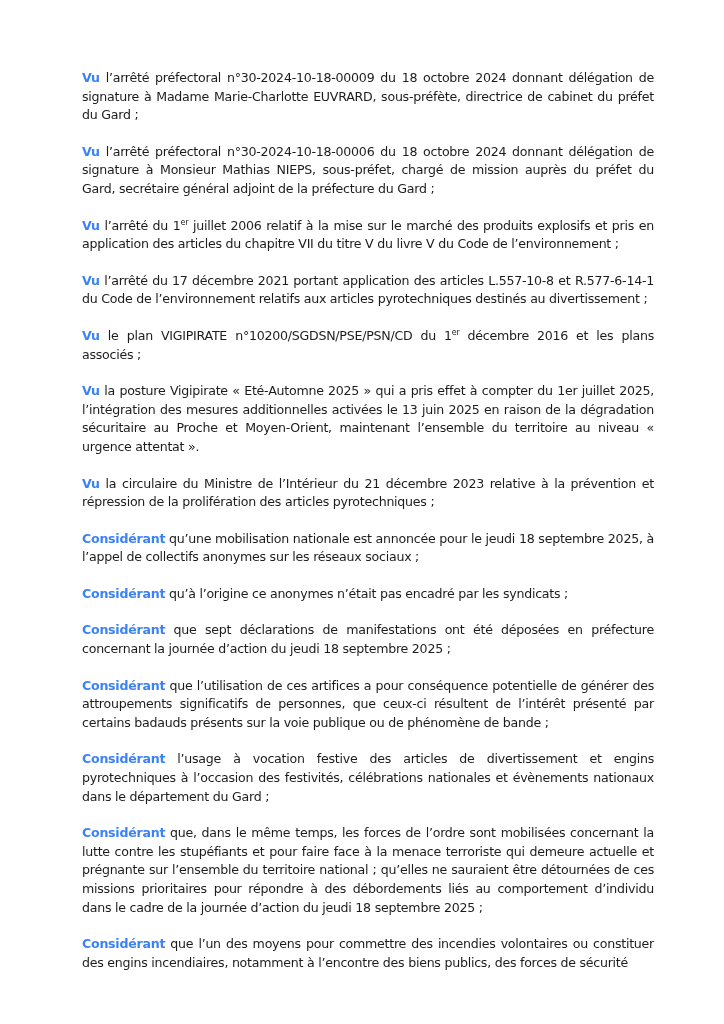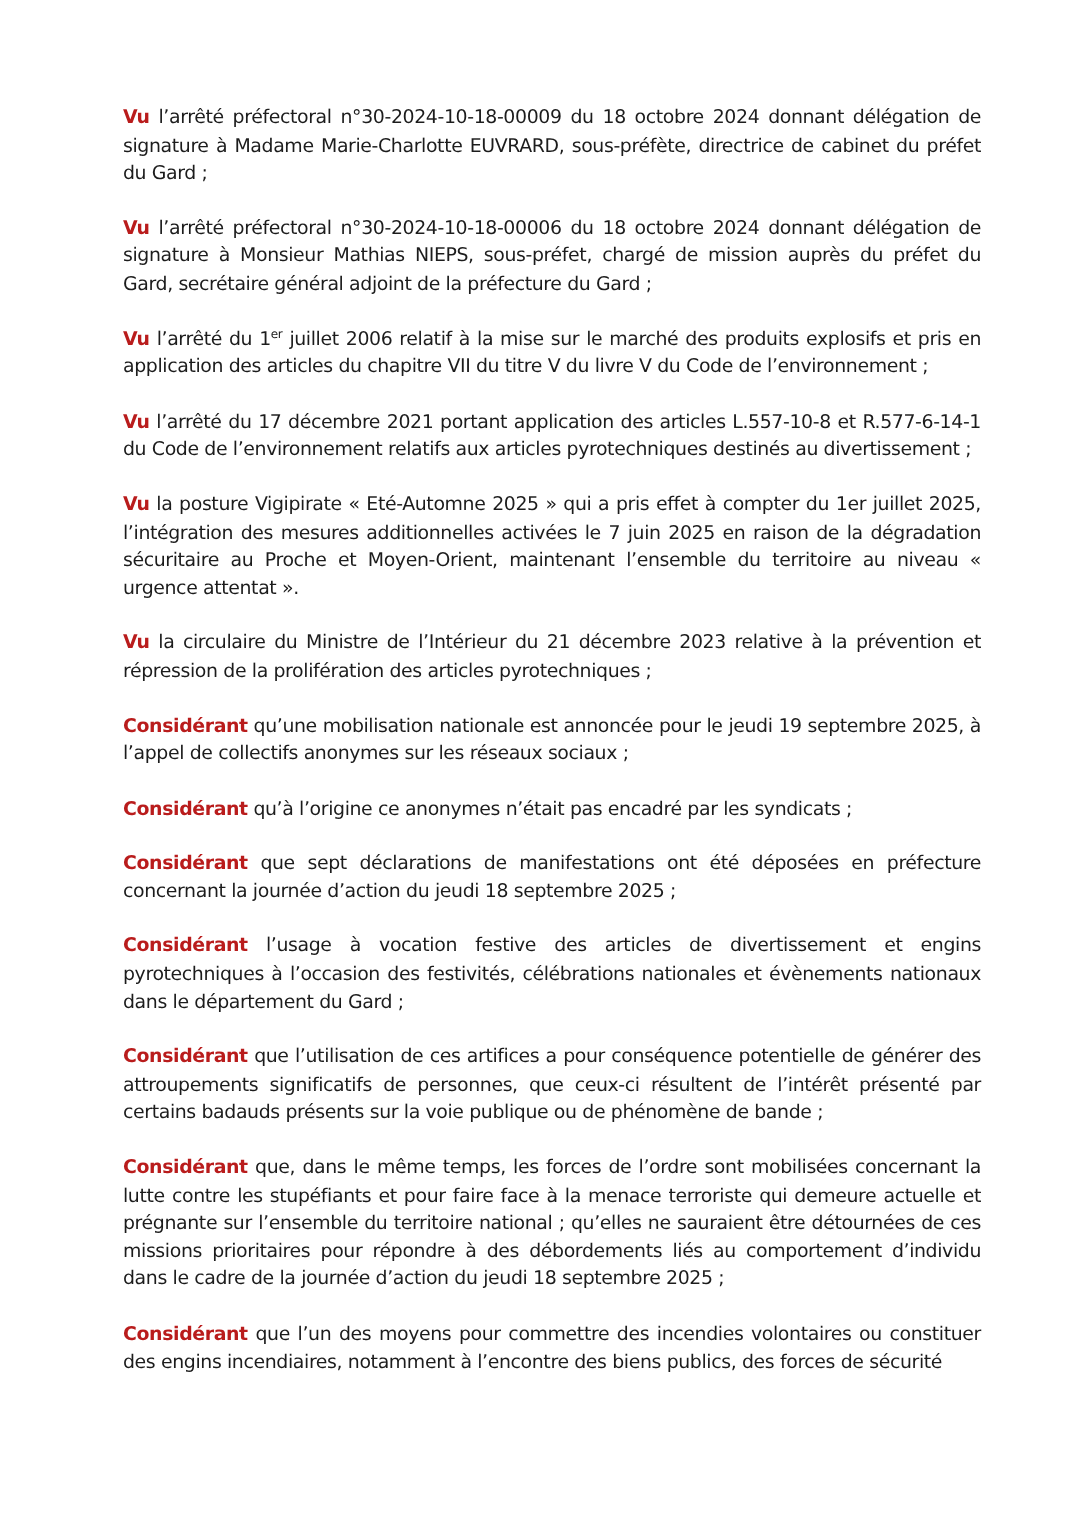--- a/index.html
+++ b/index.html
@@ -20,48 +20,49 @@
       line-height: 18.6px;
       color: #1c1c1c;
       letter-spacing: -0.25px;
     }
     .para {
       margin: 0 0 18px 0;
       text-align: justify;
     }
     .para .kw {
       font-weight: bold;
-      color: #b91c1c;
+      color: #3b82f6;
     }
     sup { font-size: 8px; line-height: 0; vertical-align: 5px; }
   </style>
 </head>
 <body>
 
 <div class="page">
   <p class="para"><span class="kw">Vu</span><span> l’arrêté préfectoral n°30-2024-10-18-00009 du 18 octobre 2024 donnant délégation de signature à Madame Marie-Charlotte EUVRARD, sous-préfète, directrice de cabinet du préfet du Gard ;</span></p>
 
 
   <p class="para"><span class="kw">Vu</span><span> l’arrêté préfectoral n°30-2024-10-18-00006 du 18 octobre 2024 donnant délégation de signature à Monsieur Mathias NIEPS, sous-préfet, chargé de mission auprès du préfet du Gard, secrétaire général adjoint de la préfecture du Gard ;</span></p>
 
   <p class="para"><span class="kw">Vu</span><span> l’arrêté du 1</span><sup>er</sup><span> juillet 2006 relatif à la mise sur le marché des produits explosifs et pris en application des articles du chapitre VII du titre V du livre V du Code de l’environnement ;</span></p>
 
   <p class="para"><span class="kw">Vu</span><span> l’arrêté du 17 décembre 2021 portant application des articles L.557-10-8 et R.577-6-14-1 du Code de l’environnement relatifs aux articles pyrotechniques destinés au divertissement ;</span></p>
 
+  <p class="para"><span class="kw">Vu</span><span> le plan VIGIPIRATE n°10200/SGDSN/PSE/PSN/CD du 1</span><sup>er</sup><span> décembre 2016 et les plans associés ;</span></p>
 
-  <p class="para"><span class="kw">Vu</span><span> la posture Vigipirate « Eté-Automne 2025 » qui a pris effet à compter du 1er juillet 2025, l’intégration des mesures additionnelles activées le 7 juin 2025 en raison de la dégradation sécuritaire au Proche et Moyen-Orient, maintenant l’ensemble du territoire au niveau « urgence attentat ».</span></p>
+  <p class="para"><span class="kw">Vu</span><span> la posture Vigipirate « Eté-Automne 2025 » qui a pris effet à compter du 1er juillet 2025, l’intégration des mesures additionnelles activées le 13 juin 2025 en raison de la dégradation sécuritaire au Proche et Moyen-Orient, maintenant l’ensemble du territoire au niveau « urgence attentat ».</span></p>
 
   <p class="para"><span class="kw">Vu</span><span> la circulaire du Ministre de l’Intérieur du 21 décembre 2023 relative à la prévention et répression de la prolifération des articles pyrotechniques ;</span></p>
 
-  <p class="para"><span class="kw">Considérant</span><span> qu’une mobilisation nationale est annoncée pour le jeudi 19 septembre 2025, à l’appel de collectifs anonymes sur les réseaux sociaux ;</span></p>
+  <p class="para"><span class="kw">Considérant</span><span> qu’une mobilisation nationale est annoncée pour le jeudi 18 septembre 2025, à l’appel de collectifs anonymes sur les réseaux sociaux ;</span></p>
 
   <p class="para"><span class="kw">Considérant</span><span> qu’à l’origine ce anonymes n’était pas encadré par les syndicats ;</span></p>
 
   <p class="para"><span class="kw">Considérant</span><span> que sept déclarations de manifestations ont été déposées en préfecture concernant la journée d’action du jeudi 18 septembre 2025 ;</span></p>
 
+  <p class="para"><span class="kw">Considérant</span><span> que l’utilisation de ces artifices a pour conséquence potentielle de générer des attroupements significatifs de personnes, que ceux-ci résultent de l’intérêt présenté par certains badauds présents sur la voie publique ou de phénomène de bande ;</span></p>
+
   <p class="para"><span class="kw">Considérant</span><span> l’usage à vocation festive des articles de divertissement et engins pyrotechniques à l’occasion des festivités, célébrations nationales et évènements nationaux dans le département du Gard ;</span></p>
-
-  <p class="para"><span class="kw">Considérant</span><span> que l’utilisation de ces artifices a pour conséquence potentielle de générer des attroupements significatifs de personnes, que ceux-ci résultent de l’intérêt présenté par certains badauds présents sur la voie publique ou de phénomène de bande ;</span></p>
 
   <p class="para"><span class="kw">Considérant</span><span> que, dans le même temps, les forces de l’ordre sont mobilisées concernant la lutte contre les stupéfiants et pour faire face à la menace terroriste qui demeure actuelle et prégnante sur l’ensemble du territoire national ; qu’elles ne sauraient être détournées de ces missions prioritaires pour répondre à des débordements liés au comportement d’individu dans le cadre de la journée d’action du jeudi 18 septembre 2025 ;</span></p>
 
   <p class="para"><span class="kw">Considérant</span><span> que l’un des moyens pour commettre des incendies volontaires ou constituer des engins incendiaires, notamment à l’encontre des biens publics, des forces de sécurité</span></p>
 </div>
 
 </body></html>

